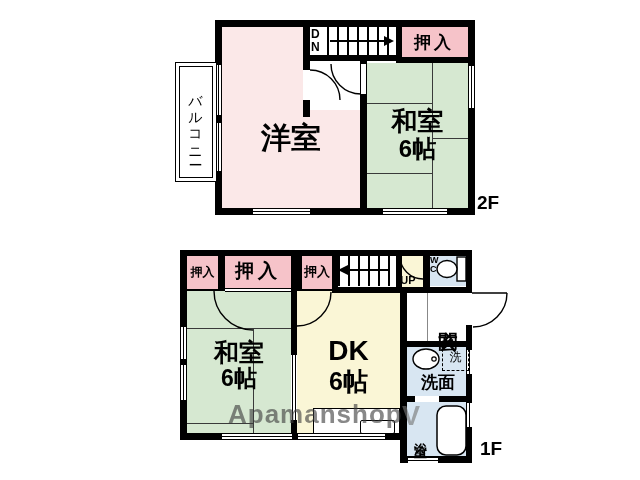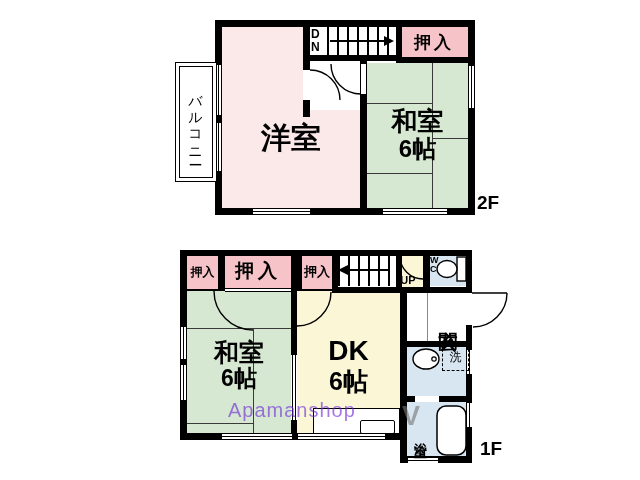--- a/index.html
+++ b/index.html
@@ -19,21 +19,21 @@
   .small-label{position:absolute;display:flex;align-items:center;justify-content:center;font-weight:700;color:#000}
   .vtext{writing-mode:vertical-rl;letter-spacing:2px}
   .stack{word-break:break-all;line-height:1.05;font-weight:700;color:#000;position:absolute}
   .floor-label{position:absolute;font-weight:700;font-size:19px;color:#000}
   .balcony{position:absolute;border:1px solid #000;background:#fff;display:flex;align-items:center;justify-content:center}
   .balcony-inner{position:absolute;inset:3px;border:1px solid #000;display:flex;align-items:center;justify-content:center}
   .counter{position:absolute;background:#fff;border:1px solid #000}
   .sinkbox{position:absolute;background:#fff;border:1px solid #000;border-radius:2px}
   .dashedbox{position:absolute;border:1.5px dashed #000;display:flex;align-items:center;justify-content:center;font-size:12px;color:#000}
   .stepline{position:absolute;background:#888}
-  #watermark{position:absolute;left:228px;top:399px;font-size:20px;font-weight:400;color:#6d28d9;opacity:.62;letter-spacing:1px;white-space:nowrap}
+  #watermark{position:absolute;left:228px;top:399px;font-size:26px;font-weight:700;color:#404040;opacity:.62;letter-spacing:1px;white-space:nowrap}
   #watermark-mark{position:absolute;left:402px;top:401px;font-size:27px;font-weight:700;color:#777;opacity:.62}
   svg.overlay{position:absolute;left:0;top:0;pointer-events:none}
 </style>
 </head>
 <body>
 
 <div id="canvas">
 
   <div class="fill" style="left:222px;top:27px;width:138px;height:181px;background:#fbe8e8"></div>
   <div class="fill" style="left:367px;top:63px;width:101px;height:145px;background:#d6e8d1"></div>
@@ -174,20 +174,21 @@
   <div class="floor-label" style="left:477px;top:192px">2F</div>
 
   <div class="small-label" style="left:187px;top:258px;width:31px;height:28px;font-size:12px">押入</div>
   <div class="small-label" style="left:225px;top:255px;width:66px;height:32px;font-size:19px;letter-spacing:4px">押入</div>
   <div class="small-label" style="left:302px;top:258px;width:30px;height:28px;font-size:13px">押入</div>
   <div class="small-label" style="left:396px;top:272px;width:24px;height:15px;font-size:11px">UP</div>
   <div class="stack" style="left:430px;top:256px;width:10px;font-size:9px">WC</div>
   <div class="small-label" style="left:430px;top:294px;width:36px;height:46px">
     <span class="vtext" style="font-size:19px;letter-spacing:1px;font-weight:700">玄関</span>
   </div>
+  <div class="small-label" style="left:409px;top:370px;width:58px;height:24px;font-size:17px">洗面</div>
   <div class="dashedbox" style="left:442px;top:344px;width:25px;height:25px">
     <span>洗</span>
   </div>
   <div class="small-label" style="left:408px;top:412px;width:24px;height:44px">
     <span class="vtext" style="font-size:13px;letter-spacing:2px;font-weight:700">浴室</span>
   </div>
   <div class="room-label" style="left:187px;top:325px;width:104px;height:80px;font-size:25px">
     <span>和室</span>
     <span style="font-size:23px">6帖</span>
   </div>

